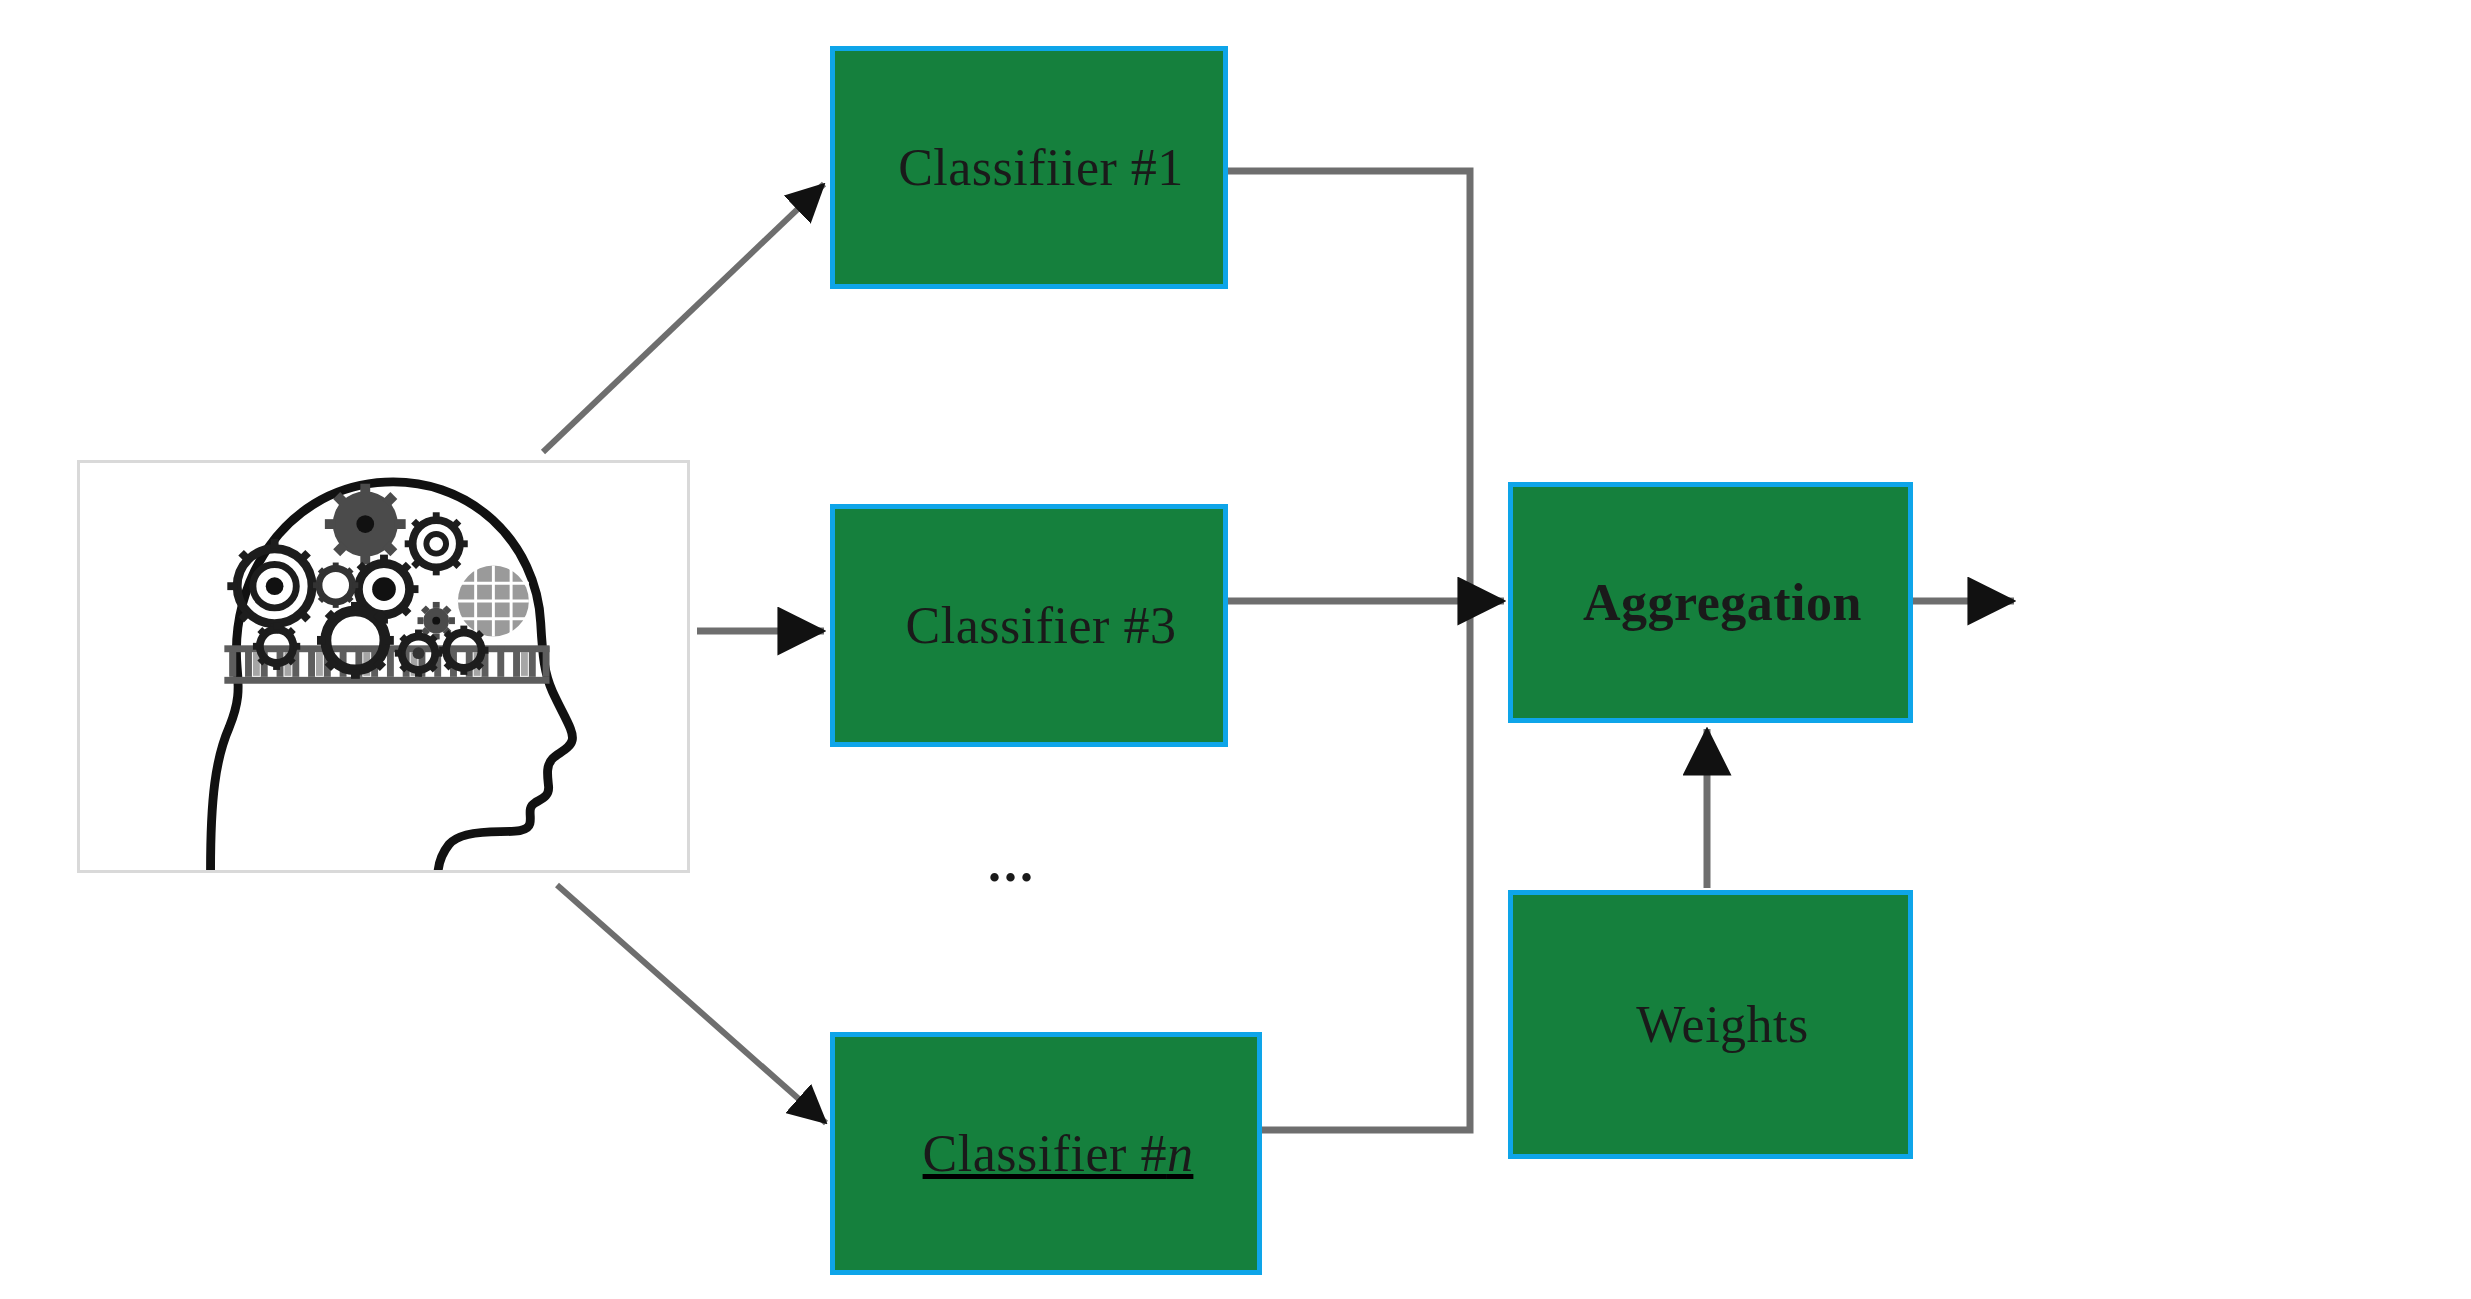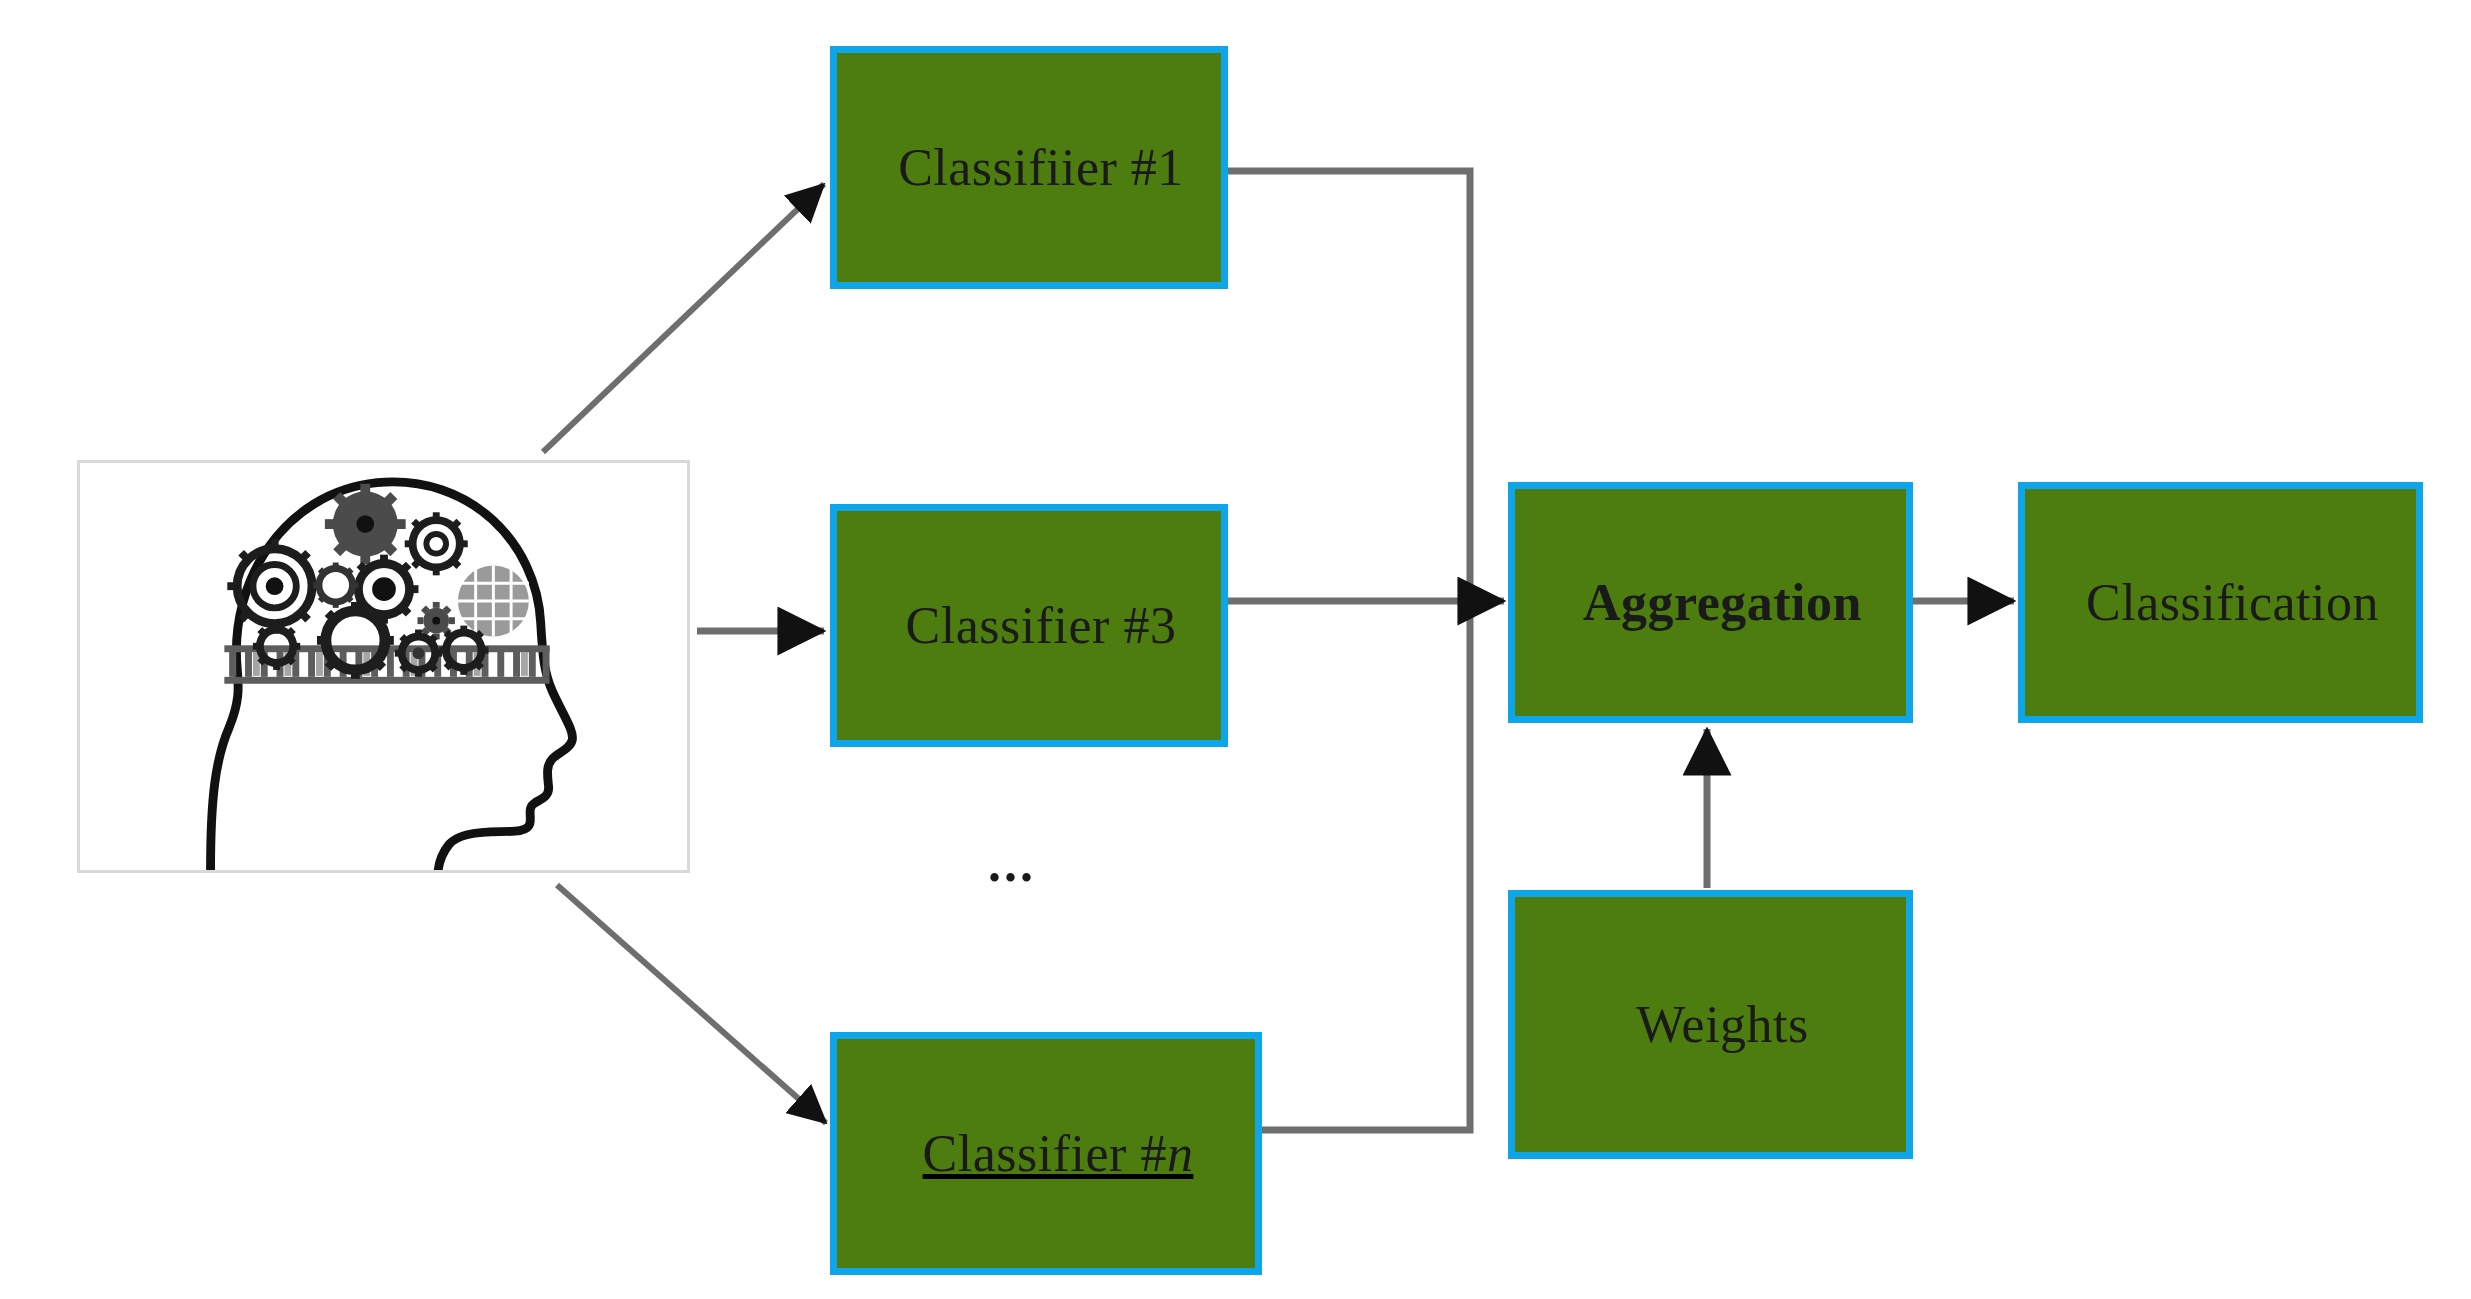--- a/index.html
+++ b/index.html
@@ -11,22 +11,22 @@
     position: relative;
     width: 2471px;
     height: 1299px;
     background: #ffffff;
     font-family: "Liberation Serif", "DejaVu Serif", serif;
     overflow: hidden;
   }
   .node {
     position: absolute;
     box-sizing: border-box;
-    border: 7px solid #0ea5e9;
-    background: #4d7c0f;
+    border: 5px solid #0ea5e9;
+    background: #15803d;
     display: flex;
     align-items: center;
     justify-content: center;
     padding-left: 24px;
   }
   .node-label {
     font-family: "Liberation Serif", "DejaVu Serif", serif;
     font-size: 52px;
     color: #1a1a1a;
     line-height: 1;
@@ -329,23 +329,20 @@
   </div>
 
   <div class="node" style="left:830px; top:1032px; width:432px; height:243px;text-decoration:underline;">
     <span class="node-label"><span>Classifier #</span><span class="it">n</span></span>
   </div>
 
   <div class="node" style="left:1508px; top:482px; width:405px; height:241px;font-weight:bold;">
     <span class="node-label">Aggregation</span>
   </div>
 
-  <div class="node" style="left:2018px; top:482px; width:405px; height:241px;">
-    <span class="node-label">Classification</span>
-  </div>
 
   <div class="node" style="left:1508px; top:890px; width:405px; height:269px;">
     <span class="node-label">Weights</span>
   </div>
 
   <div class="ellipsis" style="left:988px; top:838px;">...</div>
 
 </div>
 
 </body></html>

